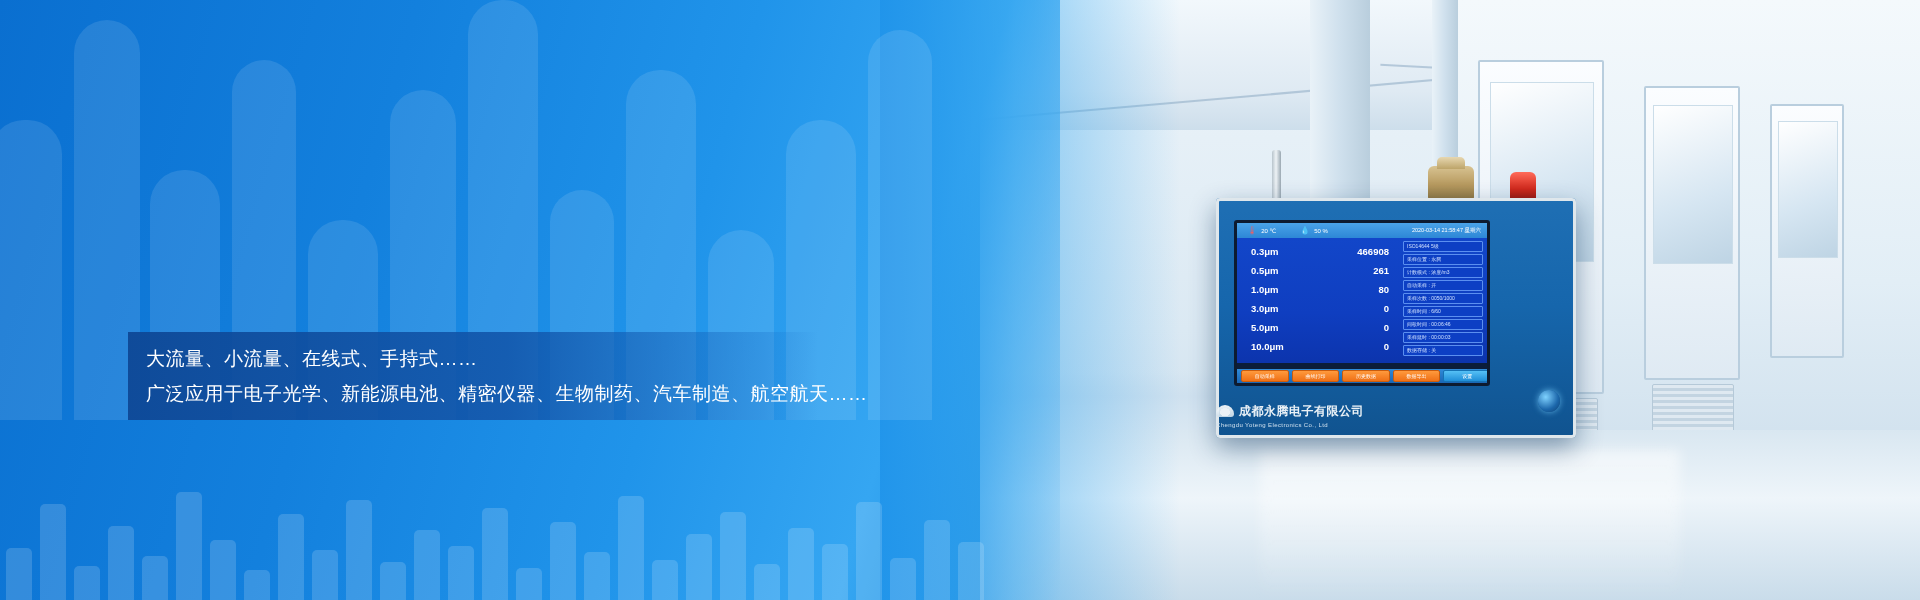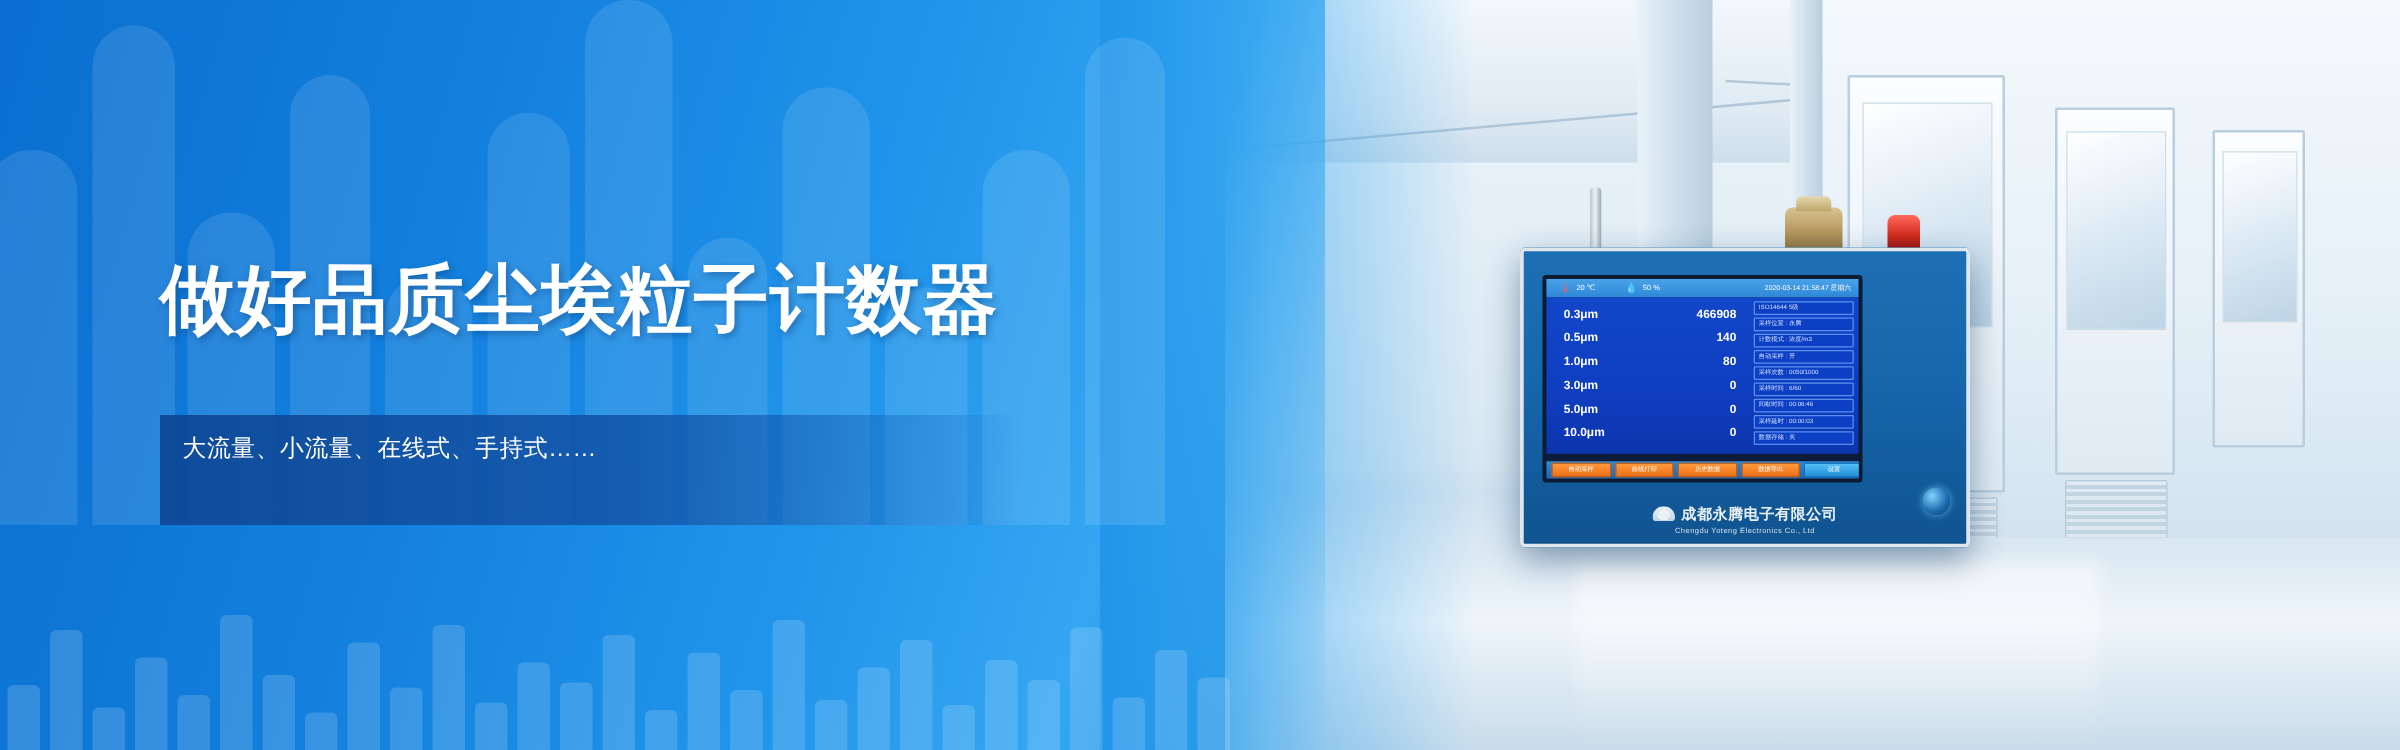--- a/index.html
+++ b/index.html
@@ -181,21 +181,21 @@
   }
   .scr-btns .b{
     flex:1;height:10px;border-radius:2px;
     background:linear-gradient(180deg,#ff9a3d,#ef7016);
     color:#fff;font-size:5px;line-height:10px;text-align:center;
     border:1px solid #c95c0d;white-space:nowrap;overflow:hidden;
   }
   .scr-btns .b.alt{background:linear-gradient(180deg,#55c0f5,#1f8ed8);border-color:#1673b5;}
 
   .brand{
-    position:absolute;left:0;bottom:10px;width:100%;text-align:center;color:#eaf1f6;
+    position:absolute;left:0;bottom:10px;width:100%;text-align:left;color:#eaf1f6;
   }
   .brand .logo{
     display:inline-block;width:18px;height:12px;vertical-align:-2px;margin-right:5px;
     background:radial-gradient(ellipse at 50% 60%, #ffffff 0 38%, rgba(255,255,255,0) 40%),
                linear-gradient(180deg,#ffffff,#cfe0ec);
     border-radius:9px 9px 3px 3px;opacity:.92;
   }
   .brand .cn{font-size:12px;font-weight:bold;letter-spacing:.5px;}
   .brand .en{display:block;font-size:6px;letter-spacing:.4px;margin-top:2px;color:#cfe0ee;}
   .dev-led{
@@ -274,24 +274,24 @@
     <i style="left:720px;width:26px;height:88px;"></i>
     <i style="left:754px;width:26px;height:36px;"></i>
     <i style="left:788px;width:26px;height:72px;"></i>
     <i style="left:822px;width:26px;height:56px;"></i>
     <i style="left:856px;width:26px;height:98px;"></i>
     <i style="left:890px;width:26px;height:42px;"></i>
     <i style="left:924px;width:26px;height:80px;"></i>
     <i style="left:958px;width:26px;height:58px;"></i>
   </div>
 
-  <div class="subhead">做好品质尘埃粒子计数器</div>
 
   <div class="plate">
     <div class="line l1">大流量、小流量、在线式、手持式……</div>
+    <div class="line l2">广泛应用于电子光学、新能源电池、精密仪器、生物制药、汽车制造、航空航天……</div>
   </div>
 
   <div class="probe"></div>
   <div class="knob"></div>
   <div class="beacon"></div>
 
   <div class="device">
 
     <div class="screen">
 
@@ -305,21 +305,21 @@
 
       <div class="scr-body">
 
         <div class="chan">
           <div class="row">
             <span>0.3μm</span>
             <span class="v">466908</span>
           </div>
           <div class="row">
             <span>0.5μm</span>
-            <span class="v">140</span>
+            <span class="v">261</span>
           </div>
           <div class="row">
             <span>1.0μm</span>
             <span class="v">80</span>
           </div>
           <div class="row">
             <span>3.0μm</span>
             <span class="v">0</span>
           </div>
           <div class="row">

